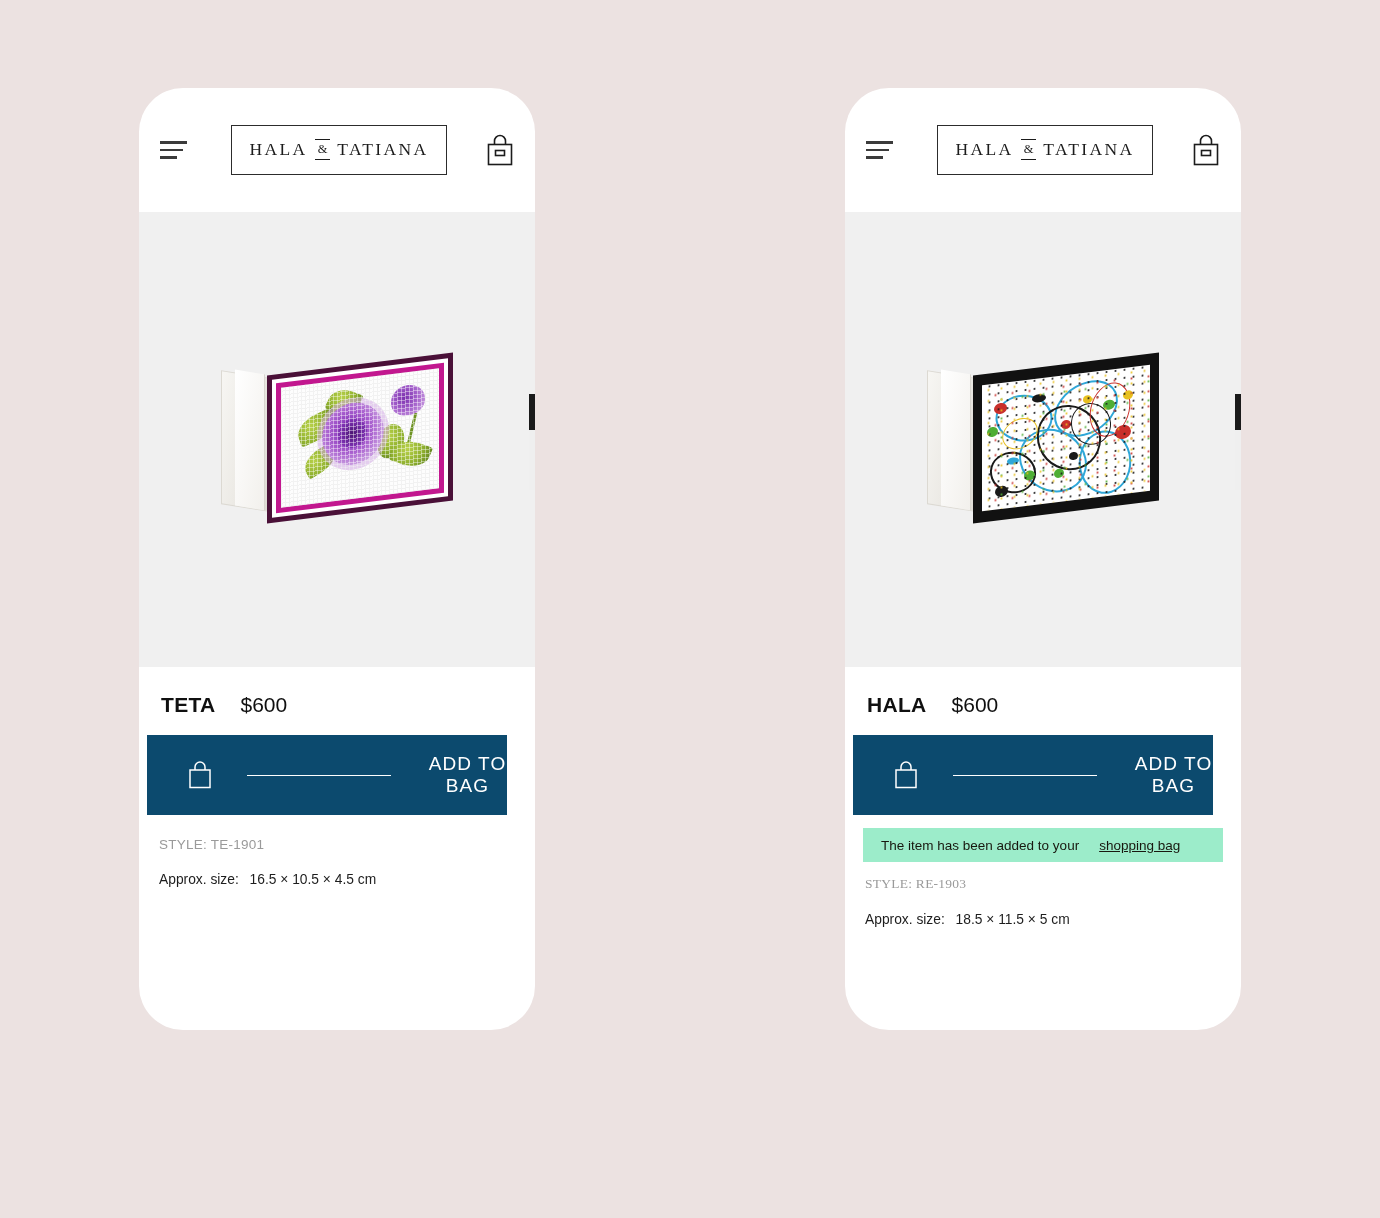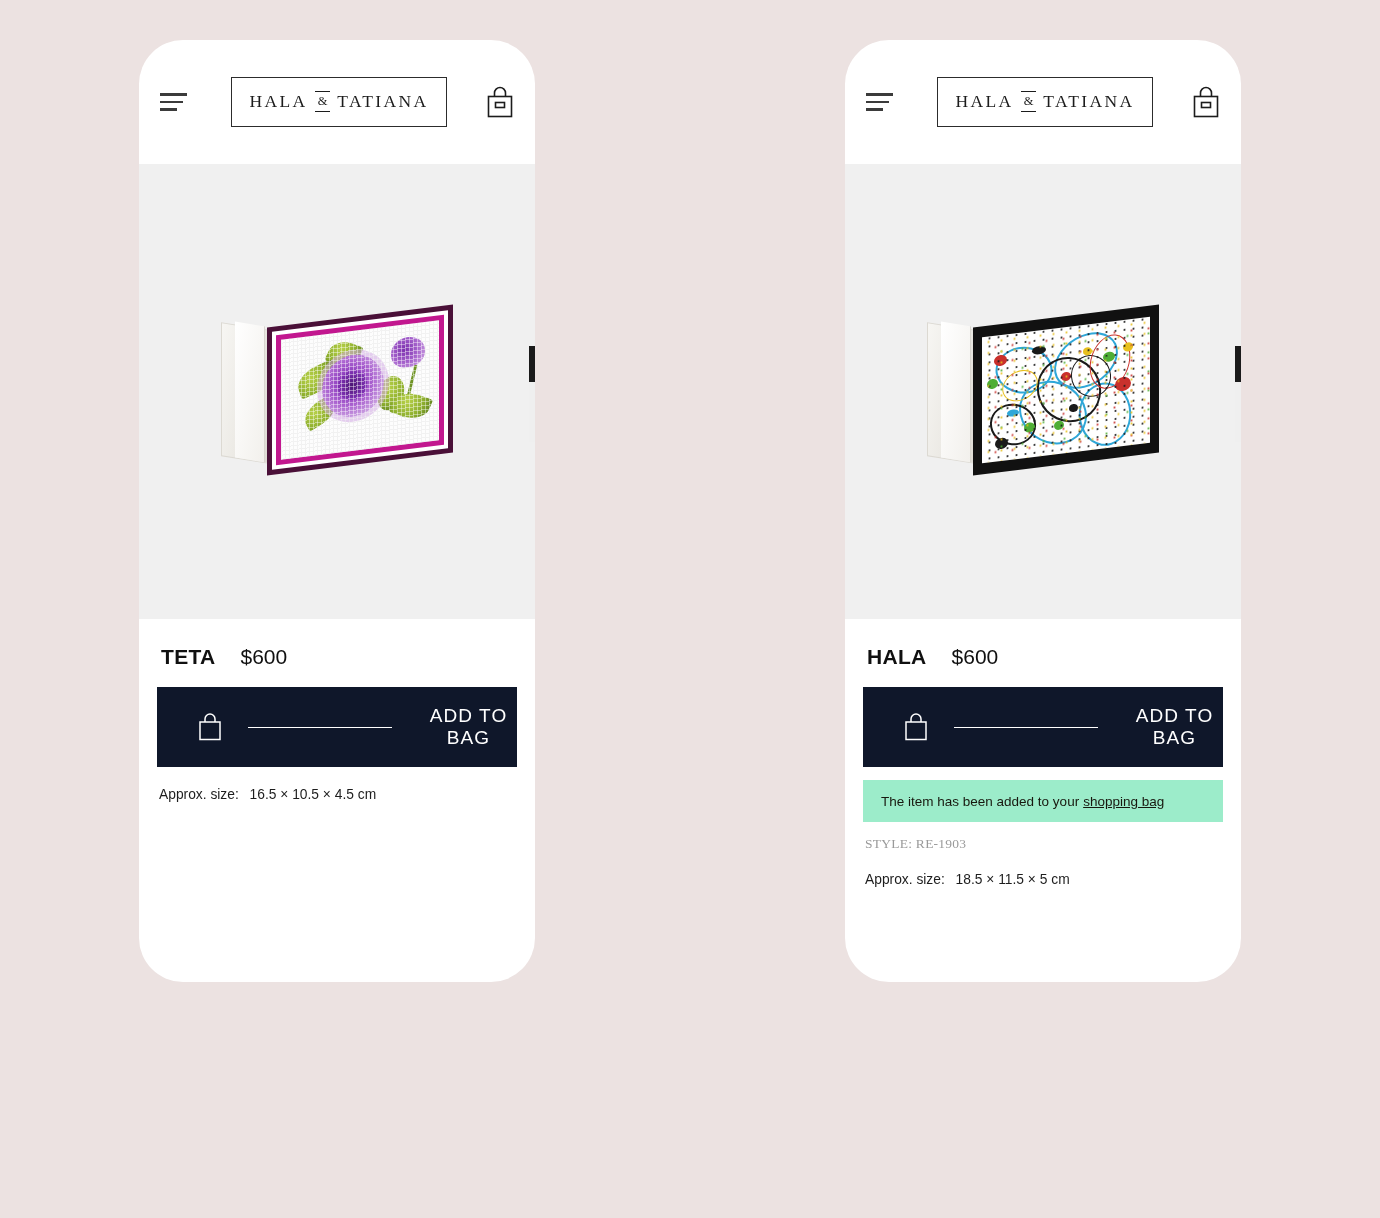--- a/index.html
+++ b/index.html
@@ -13,21 +13,21 @@
     position: relative;
   }
 
   .stage {
     position: absolute;
     inset: 0;
     display: flex;
     justify-content: center;
     align-items: flex-start;
     gap: 310px;
-    padding-top: 40px;
+    padding-top: 88px;
   }
 
   
   .phone {
     position: relative;
     width: 396px;
     height: 942px;
     background: #ffffff;
     border-radius: 44px;
     overflow: hidden;
@@ -245,59 +245,60 @@
     letter-spacing: .3px;
     color: #101010;
   }
   .product-price {
     font-size: 21px;
     font-weight: 400;
     color: #101010;
   }
 
   .add-bag-btn {
-    margin: 0 18px;
+    margin: 0 8px;
     height: 80px;
-    background: #0f172a;
+    background: #0c4a6e;
     display: flex;
     align-items: center;
     cursor: pointer;
     border: none;
     width: calc(100% - 36px);
+    gap: 9px;
   }
   .add-bag-btn .btn-icon { margin-left: 40px; display:flex; }
   .add-bag-btn .btn-rule {
     flex: none;
     width: 144px;
     height: 1px;
     background: #ffffff;
     margin-left: 25px;
   }
   .add-bag-btn .btn-label {
     color: #ffffff;
     font-size: 19px;
     letter-spacing: 1.1px;
     margin-left: 28px;
     font-weight: 400;
   }
 
   .notice {
     margin: 13px 18px 0;
-    height: 42px;
+    height: 34px;
     background: #9cecca;
     display: flex;
     align-items: center;
     padding-left: 18px;
     font-size: 13.5px;
     color: #18180f;
   }
   .notice a {
     color: #18180f;
     text-decoration: underline;
-    margin-left: 4px;
+    margin-left: 20px;
   }
 
   .style-code {
     padding: 22px 20px 0;
     font-size: 13.5px;
     color: #9a9a9a;
     letter-spacing: .25px;
   }
   .description {
     padding: 16px 20px 0;
@@ -384,20 +385,21 @@
       <span class="btn-icon">
         <svg width="26" height="30" viewBox="0 0 26 30" fill="none" xmlns="http://www.w3.org/2000/svg">
           <rect x="3" y="10" width="20" height="17.5" stroke="#ffffff" stroke-width="1.5"></rect>
           <path d="M8 10 V7 a5 5 0 0 1 10 0 V10" stroke="#ffffff" stroke-width="1.5" fill="none"></path>
         </svg>
       </span>
       <span class="btn-rule"></span>
       <span class="btn-label">ADD TO BAG</span>
     </button>
 
+    <div class="style-code">STYLE: TE-1901</div>
     <div class="size-line">
       <span>Approx. size:</span>
       <span class="size-val">16.5 × 10.5 × 4.5 cm</span>
     </div>
   </div>
 
   <div class="phone">
 
     <div class="phone-header">
       <div class="menu-icon">

